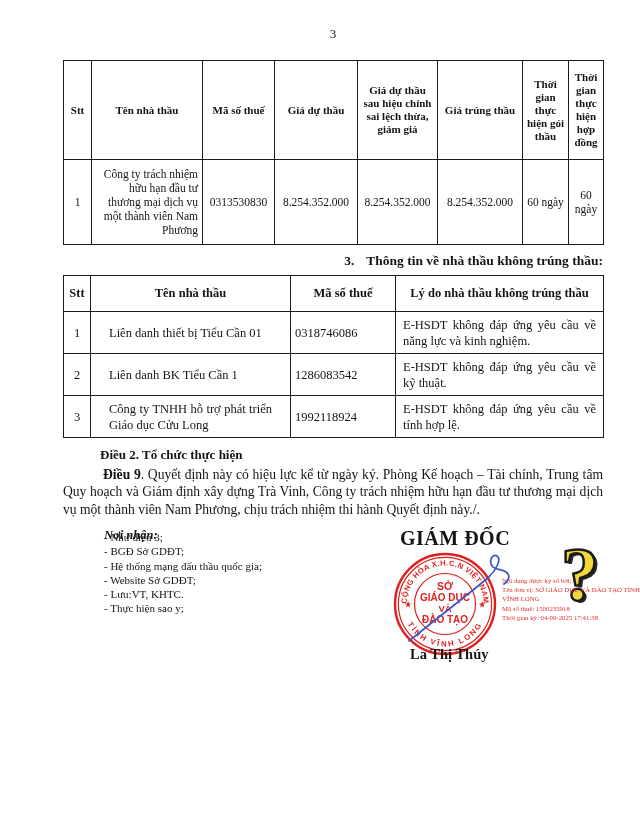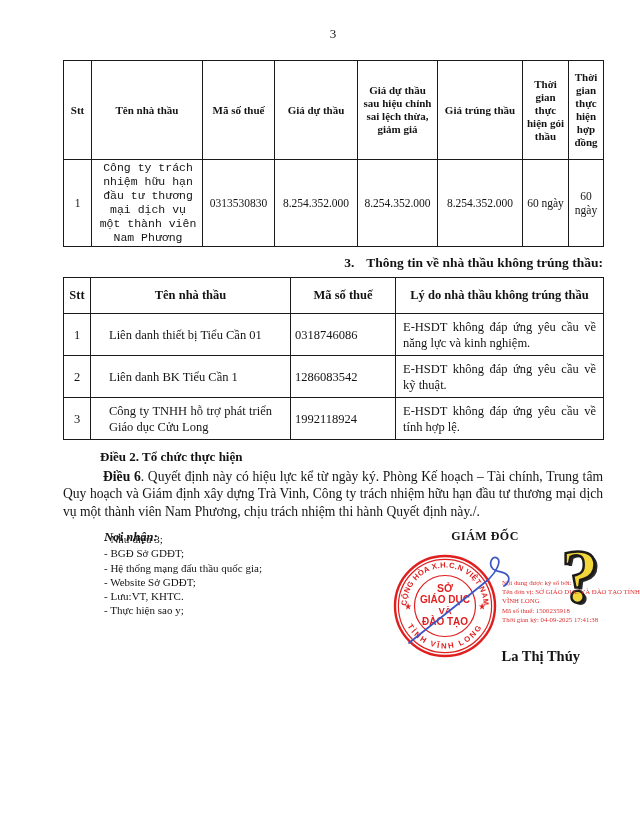--- a/index.html
+++ b/index.html
@@ -8,49 +8,49 @@
   .content{position:absolute;left:63px;top:0;width:540px;}
   .pagenum{margin-top:26px;text-align:center;font-size:13px;height:16px;}
 
   table{border-collapse:collapse;table-layout:fixed;width:540px;}
   td{border:1px solid #1a1a1a;vertical-align:middle;padding:1px 4px;overflow:hidden;}
 
   
   .t1{margin-top:18px;}
   .t1 .hd td{font-weight:bold;text-align:center;font-size:11px;line-height:13px;height:96px;padding:1px 2px;}
   .t1 .dr td{font-size:11.5px;line-height:14px;text-align:center;height:82px;}
-  .t1 .dr td.name{text-align:center;padding-left:6px;font-family:Liberation Mono, monospace;}
+  .t1 .dr td.name{text-align:right;padding-left:6px;}
 
   
   .sec3{margin:8px 0 6px 37px;font-weight:bold;font-size:13.5px;text-align:right;}
   .sec3 .num{margin-right:12px;}
 
   
   .t2 .hd td{font-weight:bold;text-align:center;font-size:12.5px;line-height:15px;height:33px;}
   .t2 .dr td{font-size:12.5px;line-height:16px;height:39px;}
   .t2 .dr td.stt{text-align:center;}
   .t2 .dr td.msthue{text-align:left;}
   .t2 .dr td.name{text-align:justify;padding:1px 18px;}
   .t2 .dr td.reason{text-align:justify;padding:1px 7px;}
 
   .art-head{margin:8px 0 0 37px;font-weight:bold;font-size:13px;line-height:17.6px;}
   .body-par{margin:2px 0 0 0;font-size:13.6px;line-height:17.8px;text-align:justify;text-indent:40px;}
 
   .closing{position:relative;margin-top:5px;height:222px;margin-left:41px;}
   .noinhan-label{position:absolute;left:0;top:4px;font-weight:bold;font-style:italic;font-size:12.5px;}
   .noinhan-list{position:absolute;left:0;top:6px;font-size:11px;line-height:14.3px;}
-  .director{position:absolute;left:296px;top:3px;width:170px;text-align:center;font-weight:bold;font-size:12px;letter-spacing:.5px;}
+  .director{position:absolute;left:296px;top:3px;width:170px;text-align:left;font-weight:bold;font-size:20px;letter-spacing:.5px;}
   .stamp-wrap{position:absolute;left:288px;top:27px;width:106px;height:106px;}
   .digital{position:absolute;left:398px;top:52px;width:152px;font-size:6.8px;line-height:9.2px;
            color:#e03030;font-family:"Liberation Serif",serif;}
   .qmark{position:absolute;left:457px;top:12px;font-size:76px;line-height:76px;font-weight:bold;
          font-family:"Liberation Serif",serif;color:#f3d63a;
          -webkit-text-stroke:2.5px #1a1a1a;text-shadow:3px 2px 0 #2a2a2a;}
   .sigline{position:absolute;left:265px;top:24px;width:230px;height:112px;pointer-events:none;}
-  .sig-name{position:absolute;left:306px;top:122px;width:170px;text-align:right;font-weight:bold;font-size:14.5px;}
+  .sig-name{position:absolute;left:306px;top:122px;width:170px;text-align:left;font-weight:bold;font-size:14.5px;}
 
   .stamp-svg text{fill:#e01f1f;font-family:"Liberation Sans",sans-serif;font-weight:bold;}
   .stamp-svg circle{fill:none;stroke:#e01f1f;}
 </style>
 </head>
 <body>
 
 <div class="page">
   <div class="content">
 
@@ -125,21 +125,21 @@
           <td class="stt">3</td>
           <td class="name">Công ty TNHH hỗ trợ phát triển Giáo dục Cửu Long</td>
           <td class="msthue">1992118924</td>
           <td class="reason">E-HSDT không đáp ứng yêu cầu về tính hợp lệ.</td>
         </tr>
       </tbody>
     </table>
 
     <div class="art-head">Điều 2. Tổ chức thực hiện</div>
 
-    <p class="body-par"><b>Điều 6</b><span>. Quyết định này có hiệu lực kể từ ngày ký. Phòng Kế hoạch – Tài chính, Trung tâm Quy hoạch và Giám định xây dựng Trà Vinh, Công ty trách nhiệm hữu hạn đầu tư thương mại dịch vụ một thành viên Nam Phương, chịu trách nhiệm thi hành Quyết định này./.</span></p>
+    <p class="body-par"><b>Điều 9</b><span>. Quyết định này có hiệu lực kể từ ngày ký. Phòng Kế hoạch – Tài chính, Trung tâm Quy hoạch và Giám định xây dựng Trà Vinh, Công ty trách nhiệm hữu hạn đầu tư thương mại dịch vụ một thành viên Nam Phương, chịu trách nhiệm thi hành Quyết định này./.</span></p>
 
     <div class="closing">
       <div class="noinhan-label">Nơi nhận:</div>
       <div class="noinhan-list">
         <div>- Như điều 3;</div>
         <div>- BGĐ Sở GDĐT;</div>
         <div>- Hệ thống mạng đấu thầu quốc gia;</div>
         <div>- Website Sở GDĐT;</div>
         <div>- Lưu:VT, KHTC.</div>
         <div>- Thực hiện sao y;</div>

